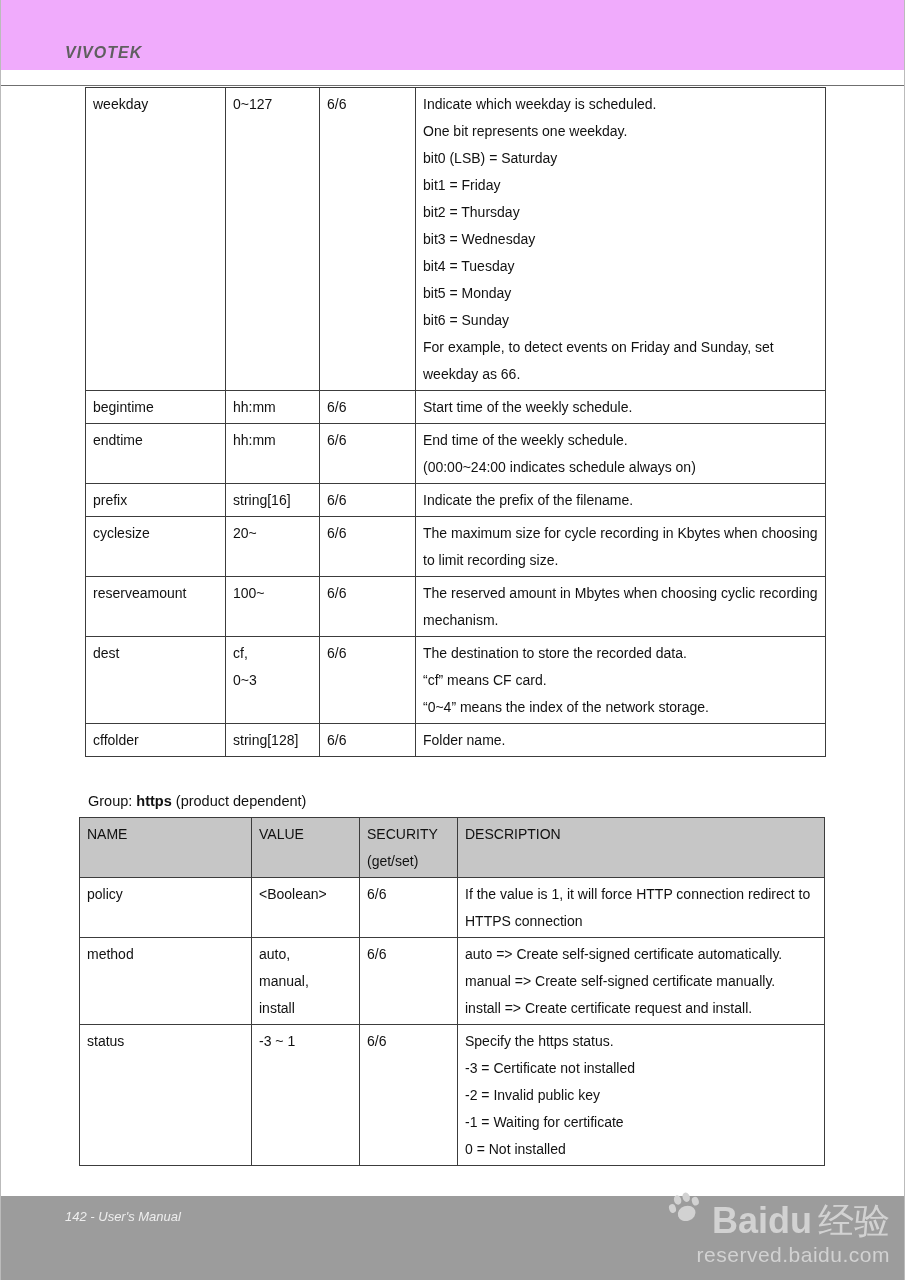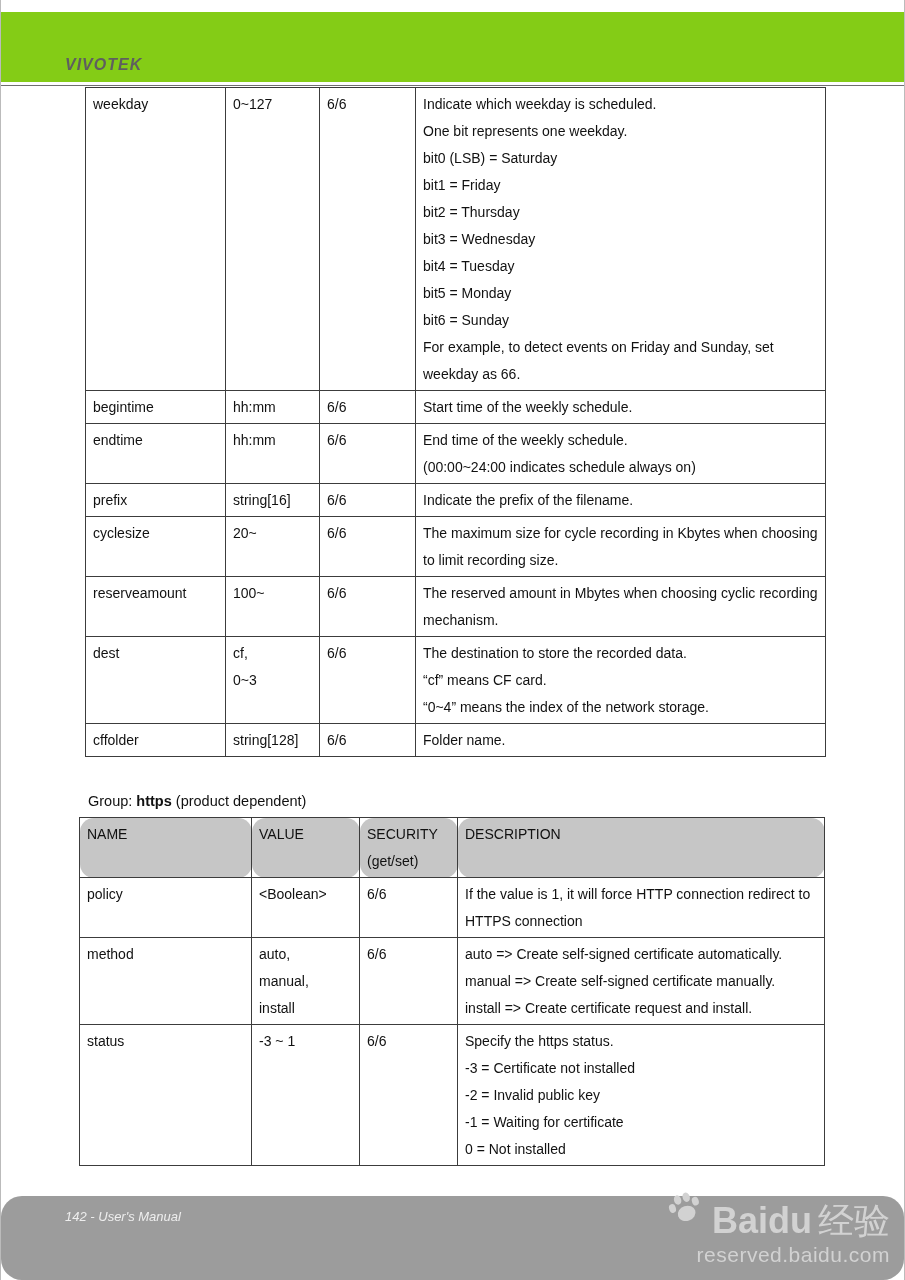--- a/index.html
+++ b/index.html
@@ -5,21 +5,21 @@
   * { margin:0; padding:0; box-sizing:border-box; }
   html,body { background:#e9e9e9; }
   body { font-family:"Liberation Sans", sans-serif; }
   .page {
     position:relative; width:905px; height:1280px; margin:0 auto;
     background:#ffffff; overflow:hidden;
     border-left:1px solid #bbb; border-right:1px solid #bbb;
   }
   .top-band {
     position:absolute; top:0; left:0; width:100%; height:72px;
-    background:#84cc16; border-bottom:2px solid #ffffff;margin-top:12px;
+    background:#f0abfc; border-bottom:2px solid #ffffff;
   }
   .brand {
     position:absolute; left:64px; bottom:8px;
     font-style:italic; font-weight:bold; font-size:16px;
     letter-spacing:1px; color:#5f5f5f;
   }
   .header-rule {
     position:absolute; top:85px; left:0; width:100%; height:1px; background:#6f6f6f;
   }
   .content { position:absolute; top:87px; left:0; width:100%; }
@@ -42,26 +42,25 @@
     margin:34px 0 6px 87px;
     font-size:14.5px; color:#111; line-height:20px;
   }
   .group-caption b { font-weight:bold; }
 
   .t2 { margin-left:78px; width:745px; }
   .t2 col:nth-child(1){ width:172px; }
   .t2 col:nth-child(2){ width:108px; }
   .t2 col:nth-child(3){ width:98px; }
   .t2 col:nth-child(4){ width:367px; }
-  .t2 th { background:#c6c6c6; font-weight:normal;border-radius:14px; }
+  .t2 th { background:#c6c6c6; font-weight:normal; }
 
   .bottom-band {
     position:absolute; top:1196px; left:0; width:100%; height:84px;
     background:#9c9c9c;
-    border-radius:21px;
   }
   .page-label {
     position:absolute; left:64px; top:13px;
     font-style:italic; font-size:13px; color:#eeeeee;
   }
 
   .watermark {
     position:absolute; right:14px; bottom:12px;
     text-align:right; color:#d2d2d2; pointer-events:none;
   }

